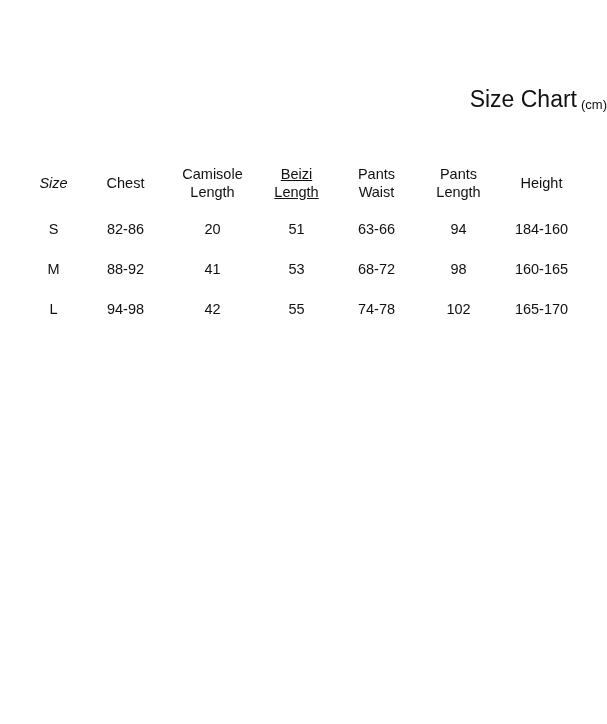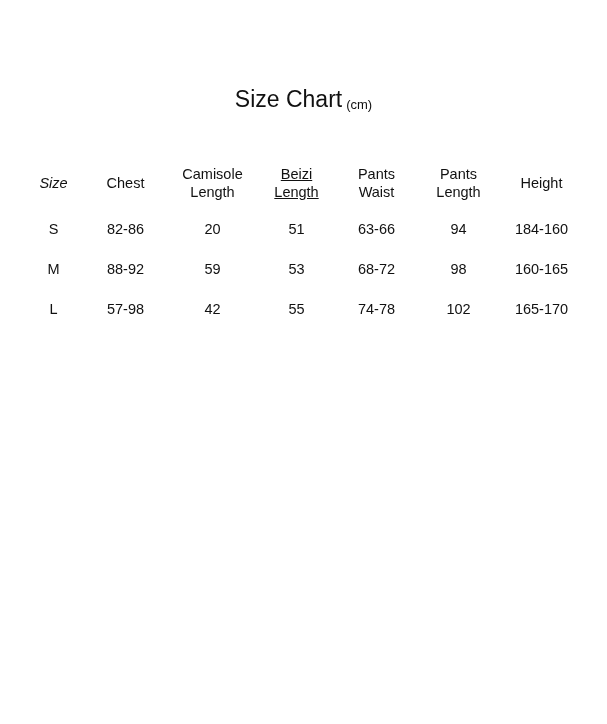--- a/index.html
+++ b/index.html
@@ -14,21 +14,21 @@
     color: #111111;
     overflow: hidden;
   }
   .page {
     position: relative;
     width: 607px;
     height: 724px;
     box-sizing: border-box;
   }
   .title-block {
-    text-align: center;
+    text-align: right;
     margin-top: 88px;
     line-height: 1;
   }
   .title-main {
     font-size: 23px;
     font-weight: normal;
     color: #111111;
   }
   .title-unit {
     font-size: 13px;
@@ -123,29 +123,29 @@
         <td>82-86</td>
         <td>20</td>
         <td>51</td>
         <td>63-66</td>
         <td>94</td>
         <td>184-160</td>
       </tr>
       <tr>
         <td>M</td>
         <td>88-92</td>
-        <td>59</td>
+        <td>41</td>
         <td>53</td>
         <td>68-72</td>
         <td>98</td>
         <td>160-165</td>
       </tr>
       <tr>
         <td>L</td>
-        <td>57-98</td>
+        <td>94-98</td>
         <td>42</td>
         <td>55</td>
         <td>74-78</td>
         <td>102</td>
         <td>165-170</td>
       </tr>
     </tbody>
   </table>
 
 

